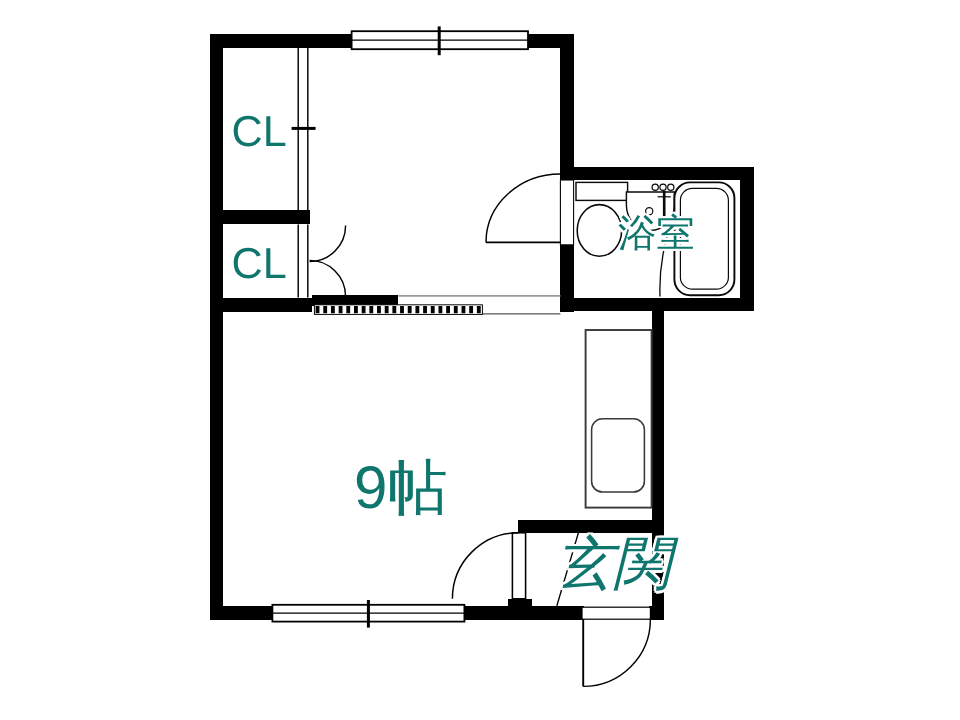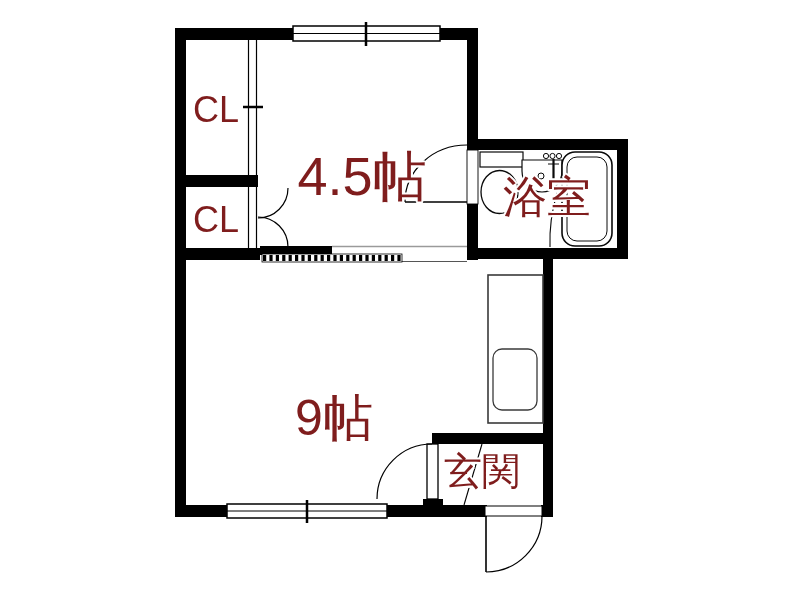--- a/index.html
+++ b/index.html
@@ -3,32 +3,32 @@
 <meta charset="utf-8">
 <style>
   html,body{margin:0;padding:0;background:#ffffff;}
   #stage{
     position:relative;width:800px;height:600px;background:#ffffff;overflow:hidden;
     font-family:"Liberation Sans","DejaVu Sans",sans-serif;
   }
   #plan-svg{position:absolute;left:0;top:0;}
   .label{
     position:absolute;transform:translate(-50%,-50%);
-    color:#7f1d1d;line-height:1;white-space:nowrap;text-align:center;
+    color:#0f766e;line-height:1;white-space:nowrap;text-align:center;
     text-shadow:2px 0 0 #fff,-2px 0 0 #fff,0 2px 0 #fff,0 -2px 0 #fff,
                 1.5px 1.5px 0 #fff,-1.5px -1.5px 0 #fff,1.5px -1.5px 0 #fff,-1.5px 1.5px 0 #fff;
   }
   .lbl-yoshitsu{left:361px;top:114px;font-size:56px;}
   .lbl-yoshitsu-size{left:362px;top:176px;font-size:54px;}
   .lbl-cl1{left:216px;top:110px;font-size:36px;}
   .lbl-cl2{left:216px;top:220px;font-size:36px;}
-  .lbl-bath{left:547px;top:197px;font-size:44px;}
+  .lbl-bath{left:547px;top:197px;font-size:32px;font-family:Liberation Mono, monospace;}
   .lbl-ld{left:336px;top:350px;font-size:52px;letter-spacing:2px;}
-  .lbl-ld-size{left:334px;top:406px;font-size:50px;margin-top:12px;}
-  .lbl-genkan{left:482px;top:471px;font-size:38px;}
+  .lbl-ld-size{left:334px;top:406px;font-size:50px;}
+  .lbl-genkan{left:511px;top:471px;font-size:48px;font-style:italic;}
 </style>
 </head>
 <body>
 
 <div id="stage">
 
   <svg id="plan-svg" width="800" height="600" viewBox="0 0 800 600">
 
     <g fill="#000000" shape-rendering="crispEdges">
       <rect x="175" y="28" width="303" height="12"></rect>
@@ -131,20 +131,19 @@
         <line x1="548" y1="164" x2="559" y2="164" stroke-width="1"></line>
       </g>
       <g>
         <rect x="562" y="152" width="50" height="94" rx="13" stroke-width="1.6"></rect>
         <rect x="567" y="157" width="40" height="84" rx="10" stroke-width="1"></rect>
       </g>
       <path d="M557,193 Q549,220 550,247" fill="none" stroke-width="1.1"></path>
     </g>
   </svg>
 
-  <div class="label lbl-yoshitsu-size">4.5帖</div>
   <div class="label lbl-cl1">CL</div>
   <div class="label lbl-cl2">CL</div>
   <div class="label lbl-bath">浴室</div>
   <div class="label lbl-ld-size">9帖</div>
   <div class="label lbl-genkan">玄関</div>
 
 </div>
 
 </body></html>

